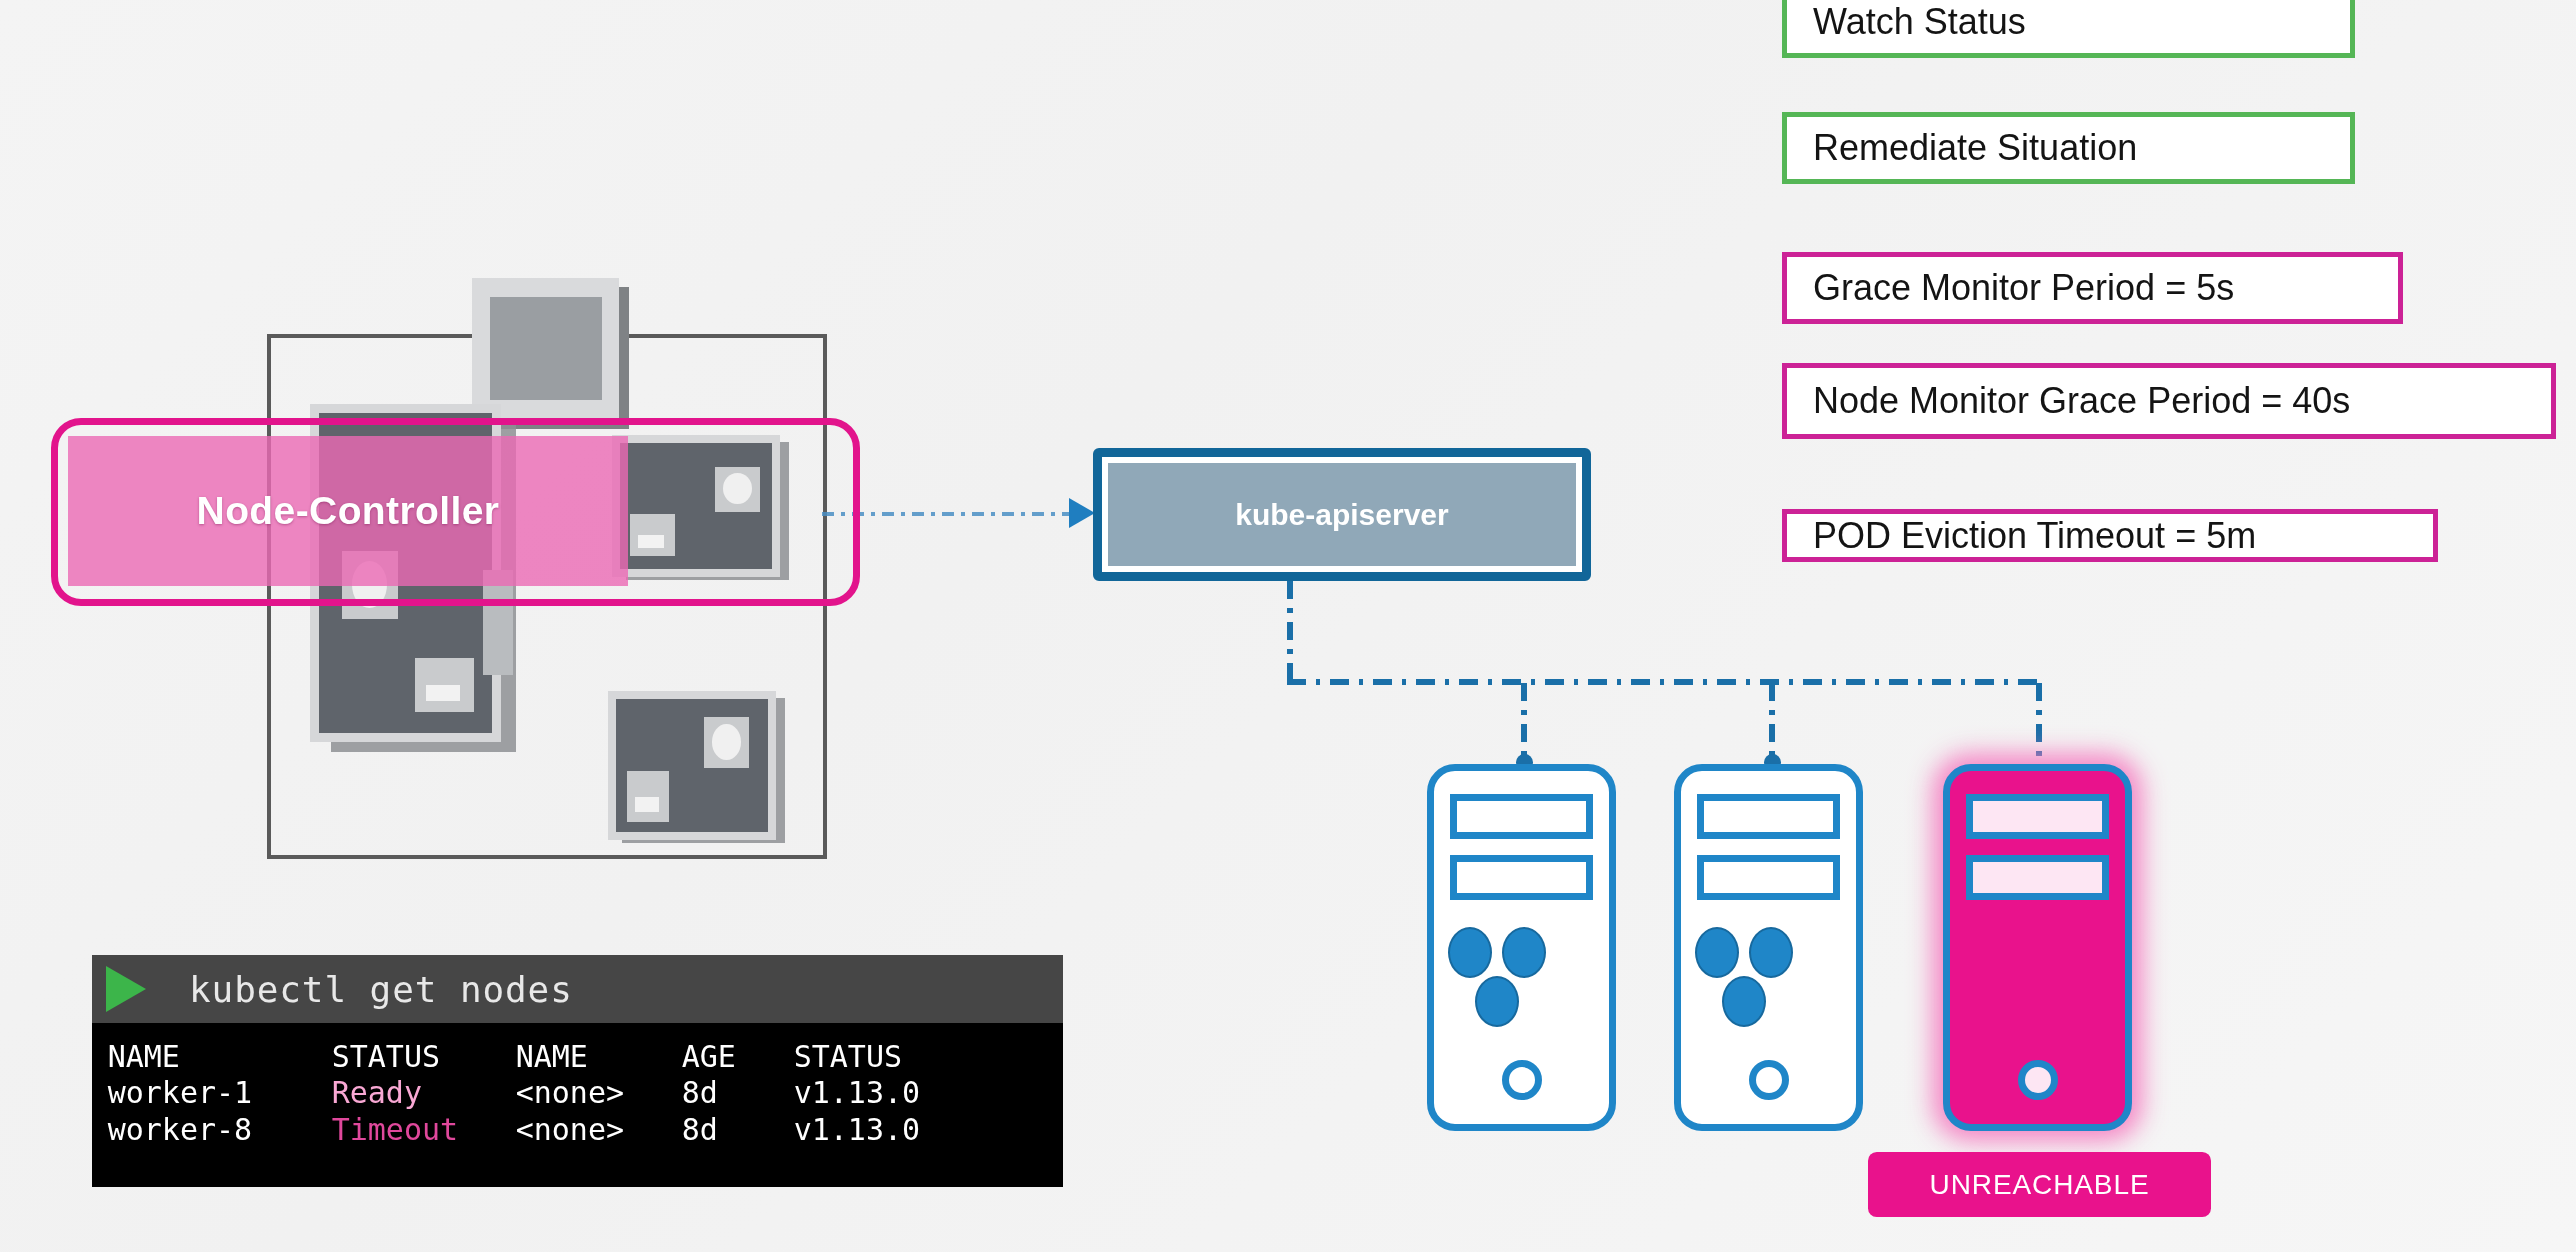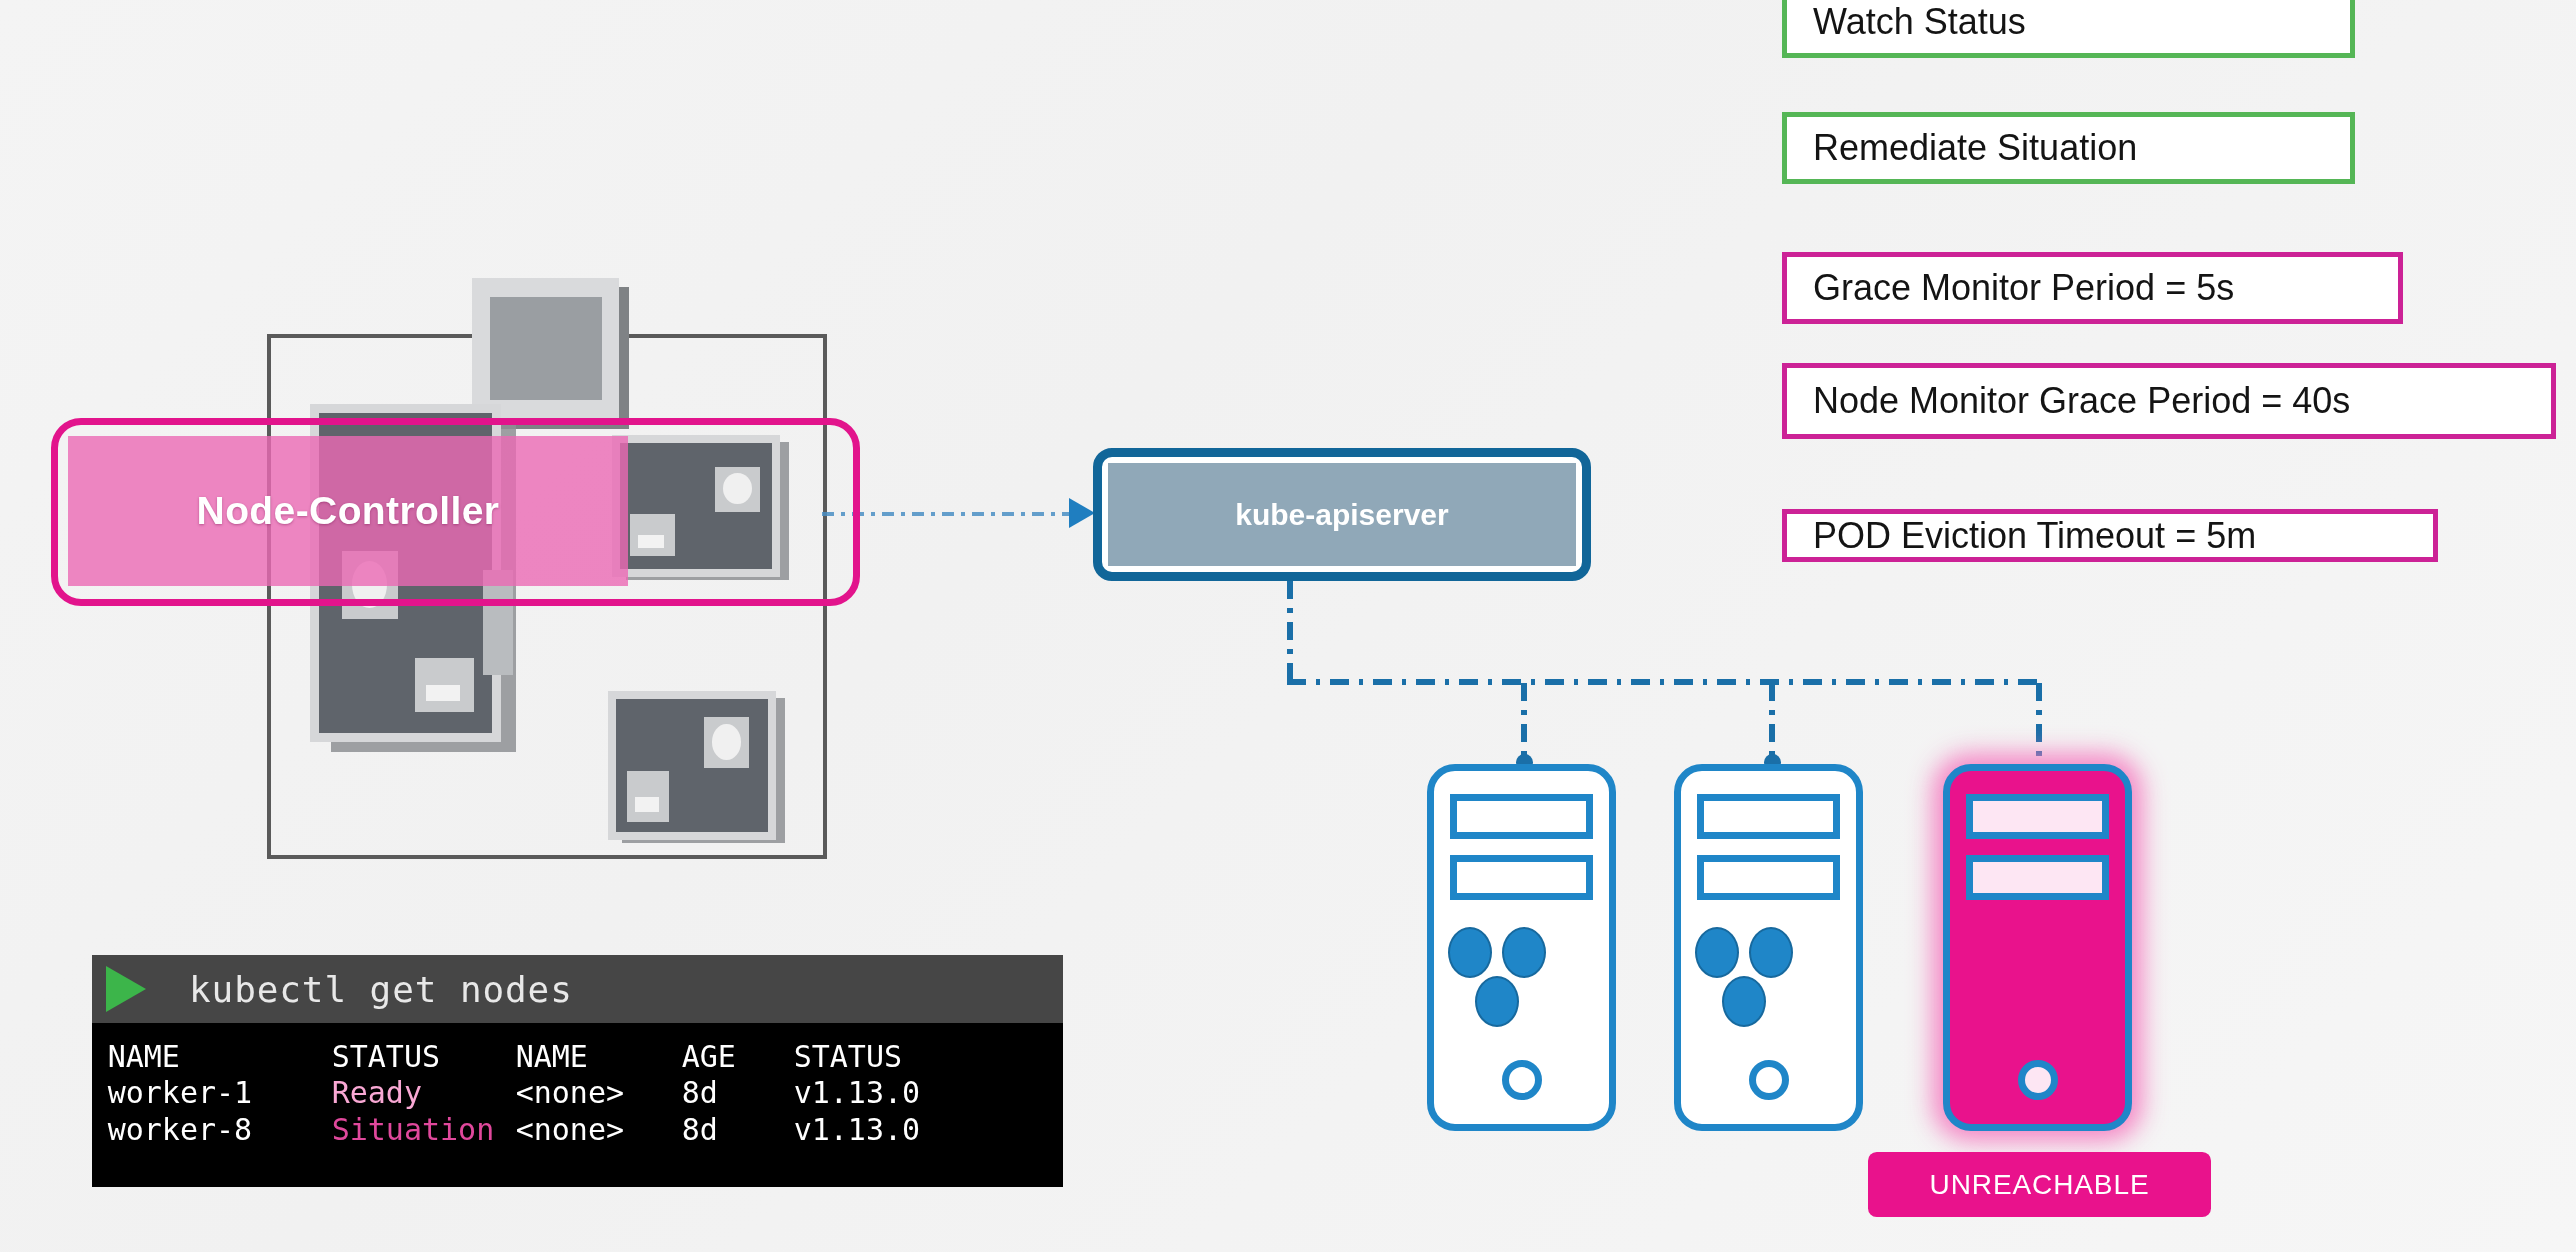--- a/index.html
+++ b/index.html
@@ -188,21 +188,21 @@
     z-index: 5;
   }
 
   
   #kube-apiserver-box {
     left: 1093px;
     top: 448px;
     width: 498px;
     height: 133px;
     border: 9.6px solid #116699;
-    border-radius: 19px;
+    border-radius: 6px;
     background: #ffffff;
     box-sizing: border-box;
     padding: 6.1px;
     z-index: 5;
   }
   #kube-apiserver-inner {
     width: 100%;
     height: 100%;
     background: #90a8b8;
     display: flex;
@@ -514,20 +514,20 @@
     </div>
     <div class="term-row">
       <span class="c-name">worker-1</span>
       <span class="c-status st-ready">Ready</span>
       <span class="c-roles">&lt;none&gt;</span>
       <span class="c-age">8d</span>
       <span class="c-version">v1.13.0</span>
     </div>
     <div class="term-row">
       <span class="c-name">worker-8</span>
-      <span class="c-status st-notready">Situation</span>
+      <span class="c-status st-notready">Timeout</span>
       <span class="c-roles">&lt;none&gt;</span>
       <span class="c-age">8d</span>
       <span class="c-version">v1.13.0</span>
     </div>
   </div>
 </div>
 
 
 </body></html>

